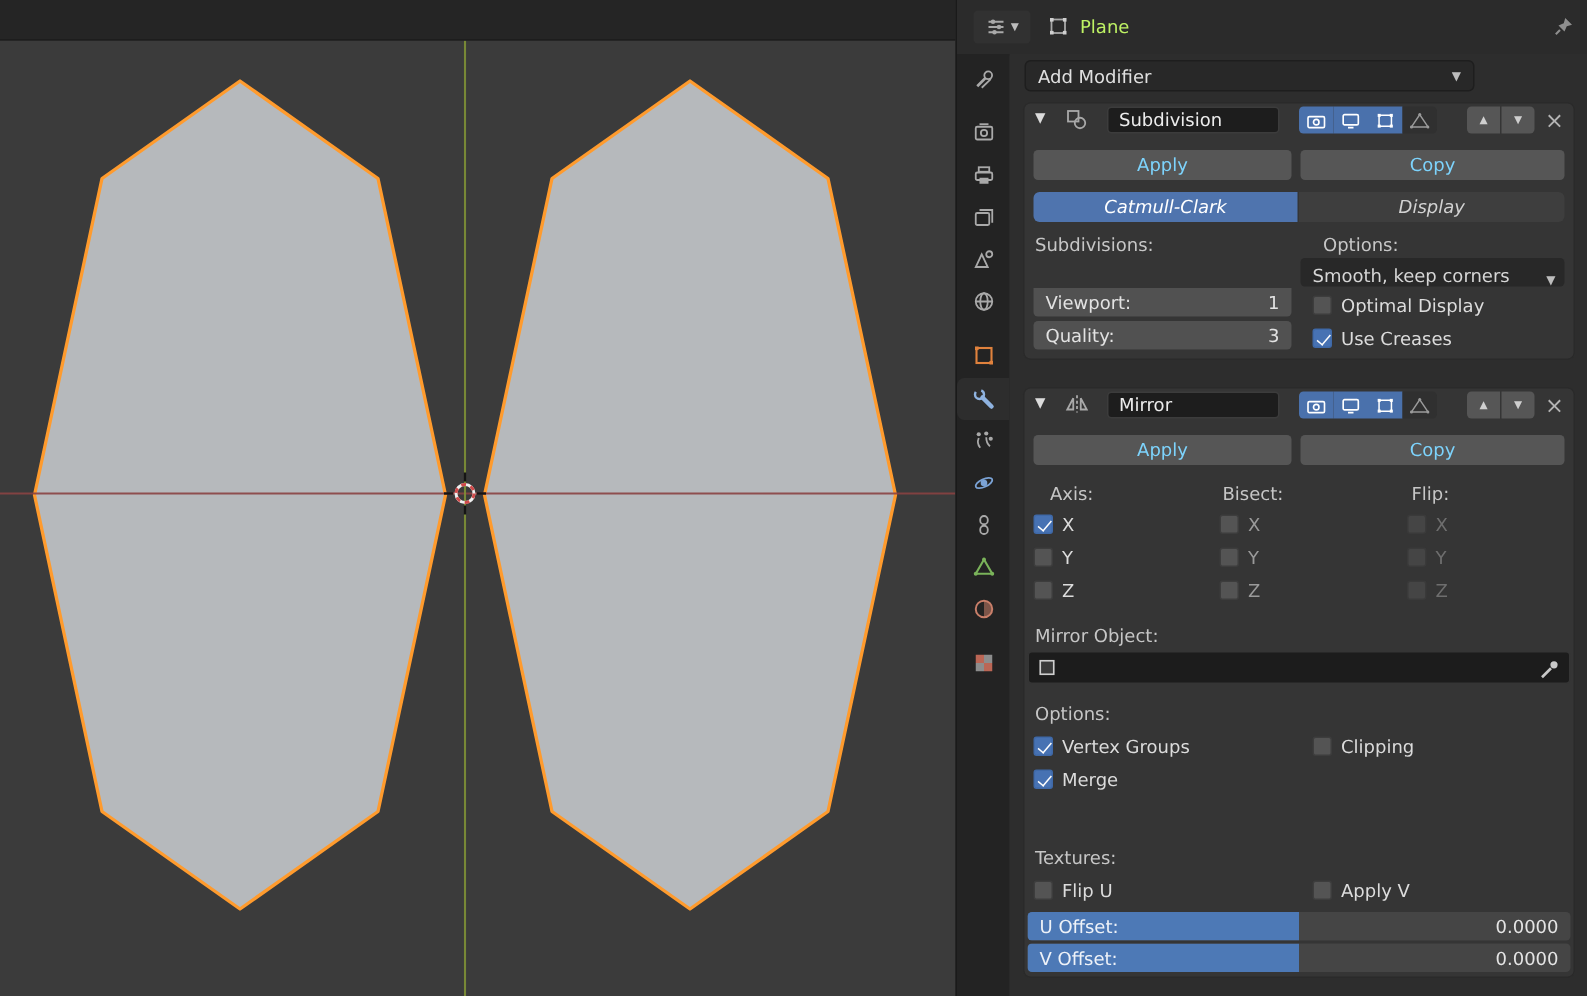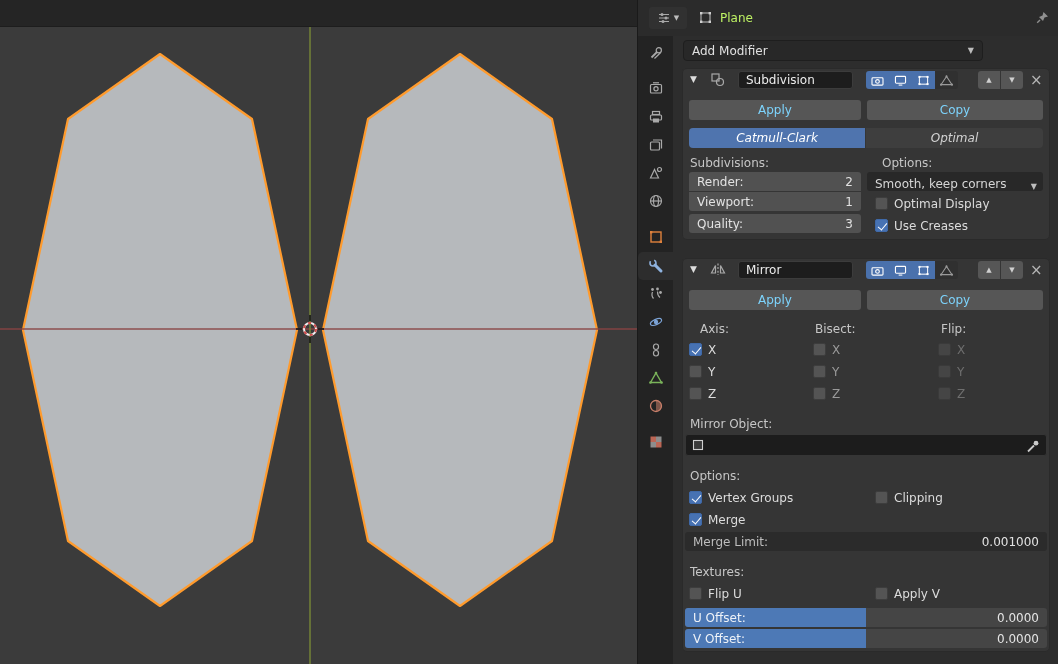--- a/index.html
+++ b/index.html
@@ -252,29 +252,25 @@
           </div>
         </div>
         <div class="arrowbtn" style="left:296px;top:3px;border-radius:3px 0 0 3px;">▲</div>
         <div class="arrowbtn" style="left:319px;top:3px;border-radius:0 3px 3px 0;">▼</div>
         <div class="closex" style="left:348px;top:5px;">×</div>
 
         <div class="btn" style="left:7px;top:32px;width:172px;height:20px;">Apply</div>
         <div class="btn" style="left:185px;top:32px;width:176px;height:20px;">Copy</div>
 
         <div class="seg sel" style="left:7px;top:60px;width:176px;height:20px;border-radius:4px 0 0 4px;">Catmull-Clark</div>
-        <div class="seg" style="left:184px;top:60px;width:177px;height:20px;border-radius:0 4px 4px 0;">Optimal</div>
+        <div class="seg" style="left:184px;top:60px;width:177px;height:20px;border-radius:0 4px 4px 0;">Display</div>
 
         <span class="lbl" style="left:8px;top:88px;">Subdivisions:</span>
         <span class="lbl" style="left:200px;top:88px;">Options:</span>
 
-        <div class="numfield" style="left:7px;top:104px;width:172px;height:19px;border-radius:3px 3px 0 0;">
-          <span>Render:</span>
-          <span>2</span>
-        </div>
         <div class="numfield" style="left:7px;top:124px;width:172px;height:19px;border-radius:0 0 3px 3px;">
           <span>Viewport:</span>
           <span>1</span>
         </div>
         <div class="numfield" style="left:7px;top:146px;width:172px;height:19px;border-radius:3px;">
           <span>Quality:</span>
           <span>3</span>
         </div>
 
         <div class="dropdown" style="left:185px;top:104px;width:176px;height:19px;">
@@ -377,24 +373,20 @@
         </div>
 
         <span class="lbl" style="left:8px;top:211px;">Options:</span>
         <span class="cb checked" style="left:7px;top:233px;"></span>
         <span class="cb-label" style="left:26px;top:233px;">Vertex Groups</span>
         <span class="cb" style="left:193px;top:233px;"></span>
         <span class="cb-label" style="left:212px;top:233px;">Clipping</span>
         <span class="cb checked" style="left:7px;top:255px;"></span>
         <span class="cb-label" style="left:26px;top:255px;">Merge</span>
 
-        <div class="field-dark" style="left:3px;top:274px;width:362px;height:19px;">
-          <span>Merge Limit:</span>
-          <span class="val">0.001000</span>
-        </div>
 
         <span class="lbl" style="left:8px;top:307px;">Textures:</span>
         <span class="cb" style="left:7px;top:329px;"></span>
         <span class="cb-label" style="left:26px;top:329px;">Flip U</span>
         <span class="cb" style="left:193px;top:329px;"></span>
         <span class="cb-label" style="left:212px;top:329px;">Apply V</span>
 
         <div class="slider" style="left:3px;top:350px;width:362px;height:19px;">
           <div class="fill" style="width:50%;"></div>
           <span class="slbl">U Offset:</span>

